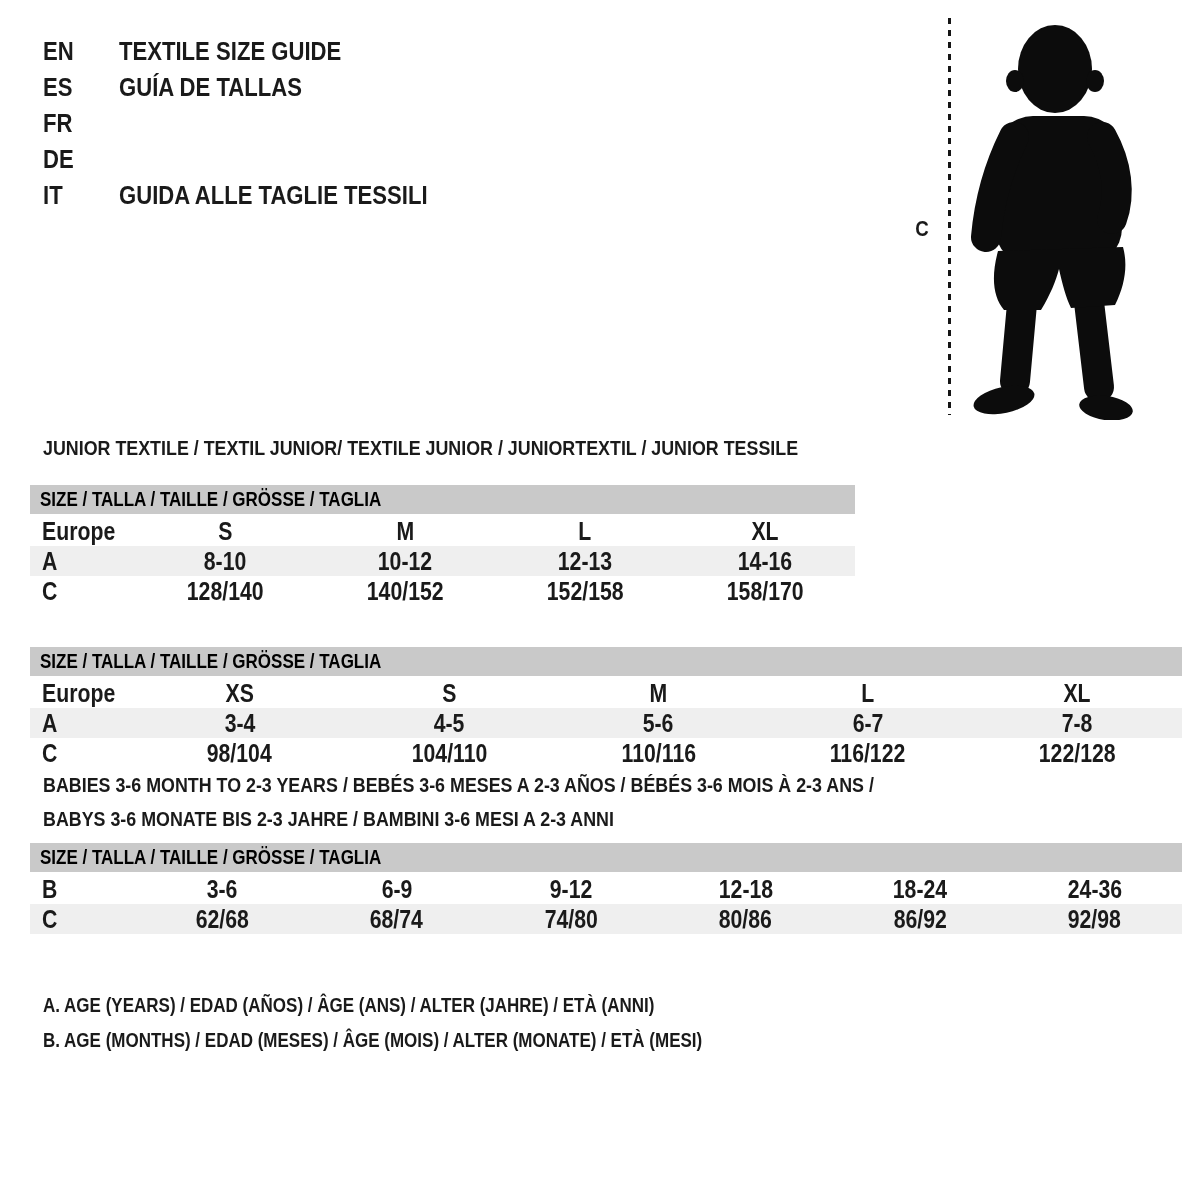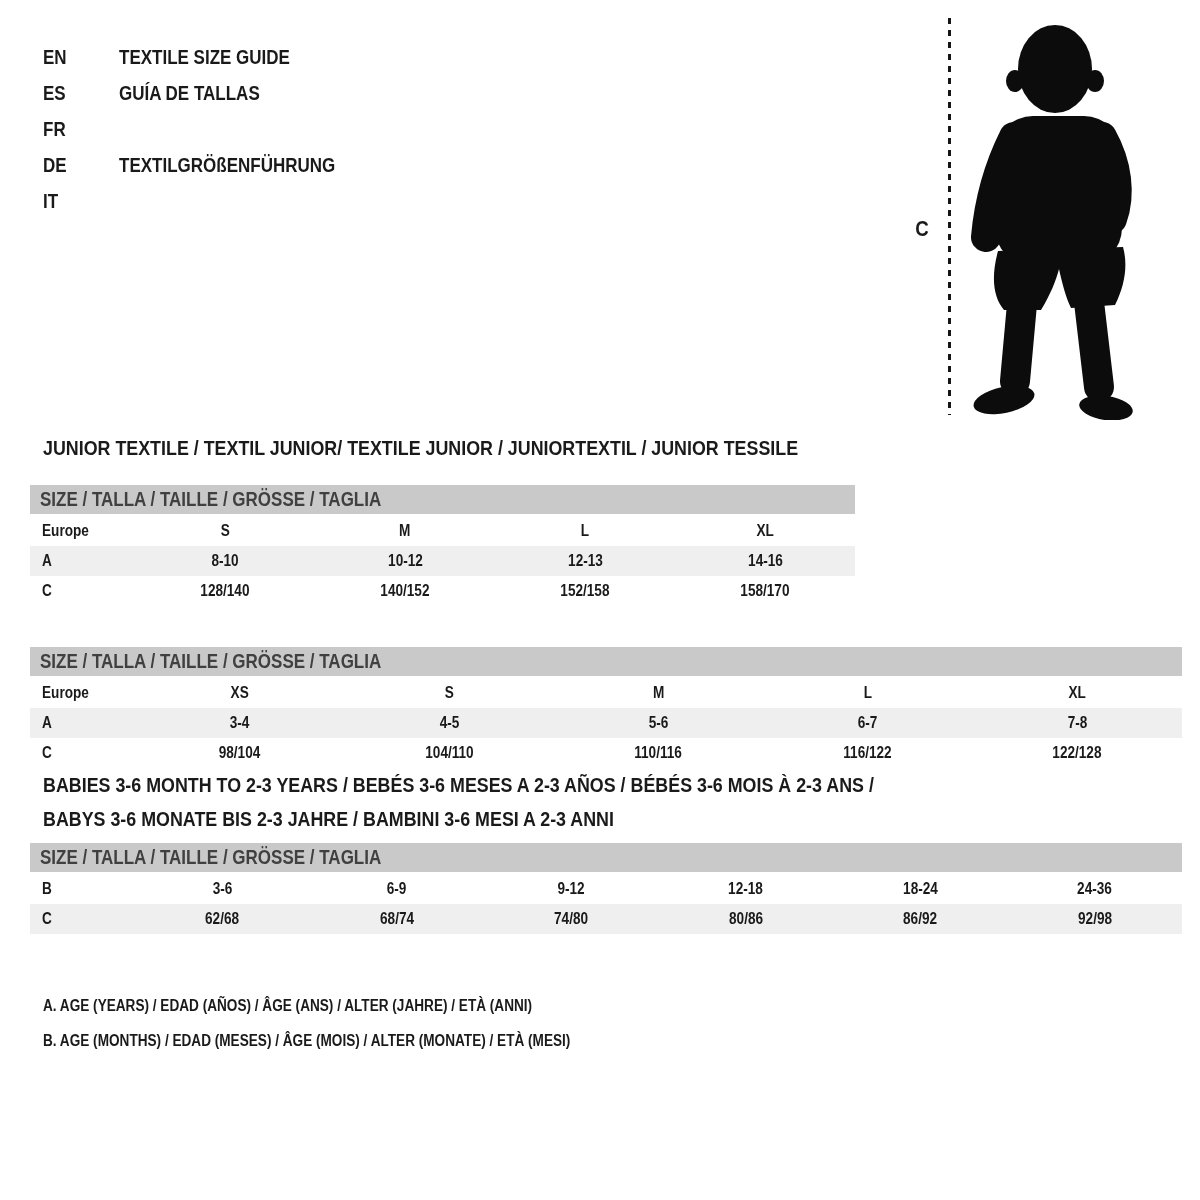--- a/index.html
+++ b/index.html
@@ -10,21 +10,21 @@
     overflow: hidden;
   }
   .page { position: relative; width: 1200px; height: 1200px; background: #ffffff; }
 
   
   .cx  { display: inline-block; transform: scaleX(0.85); transform-origin: 0 50%; white-space: nowrap; }
   .cxc { display: inline-block; transform: scaleX(0.85); transform-origin: 50% 50%; white-space: nowrap; }
 
   
   .lang-block { padding: 33px 0 0 43px; }
-  .lang-row { display: flex; height: 36px; align-items: flex-end; font-weight: bold; font-size: 20px; }
+  .lang-row { display: flex; height: 36px; align-items: center; font-weight: bold; font-size: 26px; }
   .lang-code { width: 76px; flex: 0 0 76px; }
 
   
   .dash-line {
     position: absolute; left: 948px; top: 18px; width: 3px; height: 397px;
     background: repeating-linear-gradient(to bottom, #151515 0 6px, transparent 6px 12px);
   }
   .measure-c { position: absolute; left: 914px; top: 216px; font-weight: bold; font-size: 22px; }
   .baby-svg { position: absolute; left: 962px; top: 18px; }
 
@@ -38,55 +38,55 @@
   .sec-junior   .section-title { margin-bottom: 26px; }
   .sec-children { margin-top: 41px; width: 1152px; }
   .sec-children .section-title { margin-bottom: 27px; }
   .sec-babies   { width: 1152px; }
 
   
   .size-table { width: 100%; }
   .thead {
     height: 31px; display: flex; align-items: center;
     background: #c9c9c9; padding-left: 10px;
-    font-weight: bold; font-size: 20px; color: #404040;
+    font-weight: bold; font-size: 20px; color: #000000;
     border-bottom: 2px solid #ffffff;
   }
-  .trow { display: flex; align-items: center; height: 30px; font-weight: bold; font-size: 16px; }
+  .trow { display: flex; align-items: center; height: 30px; font-weight: bold; font-size: 25px; }
   .trow.shaded { background: #efefef; }
   .tlabel { flex: 0 0 105px; padding-left: 12px; }
   .tcell { flex: 1 1 0; text-align: center; }
 
   
   .legend { margin: 54px 0 0 43px; }
-  .legend-line { height: 35px; display: flex; align-items: center; font-weight: bold; font-size: 16px; }
+  .legend-line { height: 35px; display: flex; align-items: center; font-weight: bold; font-size: 20px; }
 </style>
 </head>
 <body>
 
 <div class="page">
 
   <header class="lang-block">
     <div class="lang-row">
       <span class="lang-code"><span class="cx">EN</span></span>
       <span class="lang-label"><span class="cx">TEXTILE SIZE GUIDE</span></span>
     </div>
     <div class="lang-row">
       <span class="lang-code"><span class="cx">ES</span></span>
       <span class="lang-label"><span class="cx">GUÍA DE TALLAS</span></span>
     </div>
     <div class="lang-row">
       <span class="lang-code"><span class="cx">FR</span></span>
     </div>
     <div class="lang-row">
       <span class="lang-code"><span class="cx">DE</span></span>
-      <span class="lang-label"><span class="cx">TEXTILGRÖßENFÜHRUNG</span></span>
     </div>
     <div class="lang-row">
       <span class="lang-code"><span class="cx">IT</span></span>
+      <span class="lang-label"><span class="cx">GUIDA ALLE TAGLIE TESSILI</span></span>
     </div>
   </header>
 
   <span class="measure-c"><span class="cxc">C</span></span>
   <div class="dash-line"></div>
   <svg class="baby-svg" width="185" height="402" viewBox="0 0 185 400" xmlns="http://www.w3.org/2000/svg">
     <g fill="#0c0c0c" stroke="none">
       <ellipse cx="93" cy="50" rx="37" ry="44"></ellipse>
       <ellipse cx="53" cy="62" rx="9" ry="11"></ellipse>
       <ellipse cx="133" cy="62" rx="9" ry="11"></ellipse>

